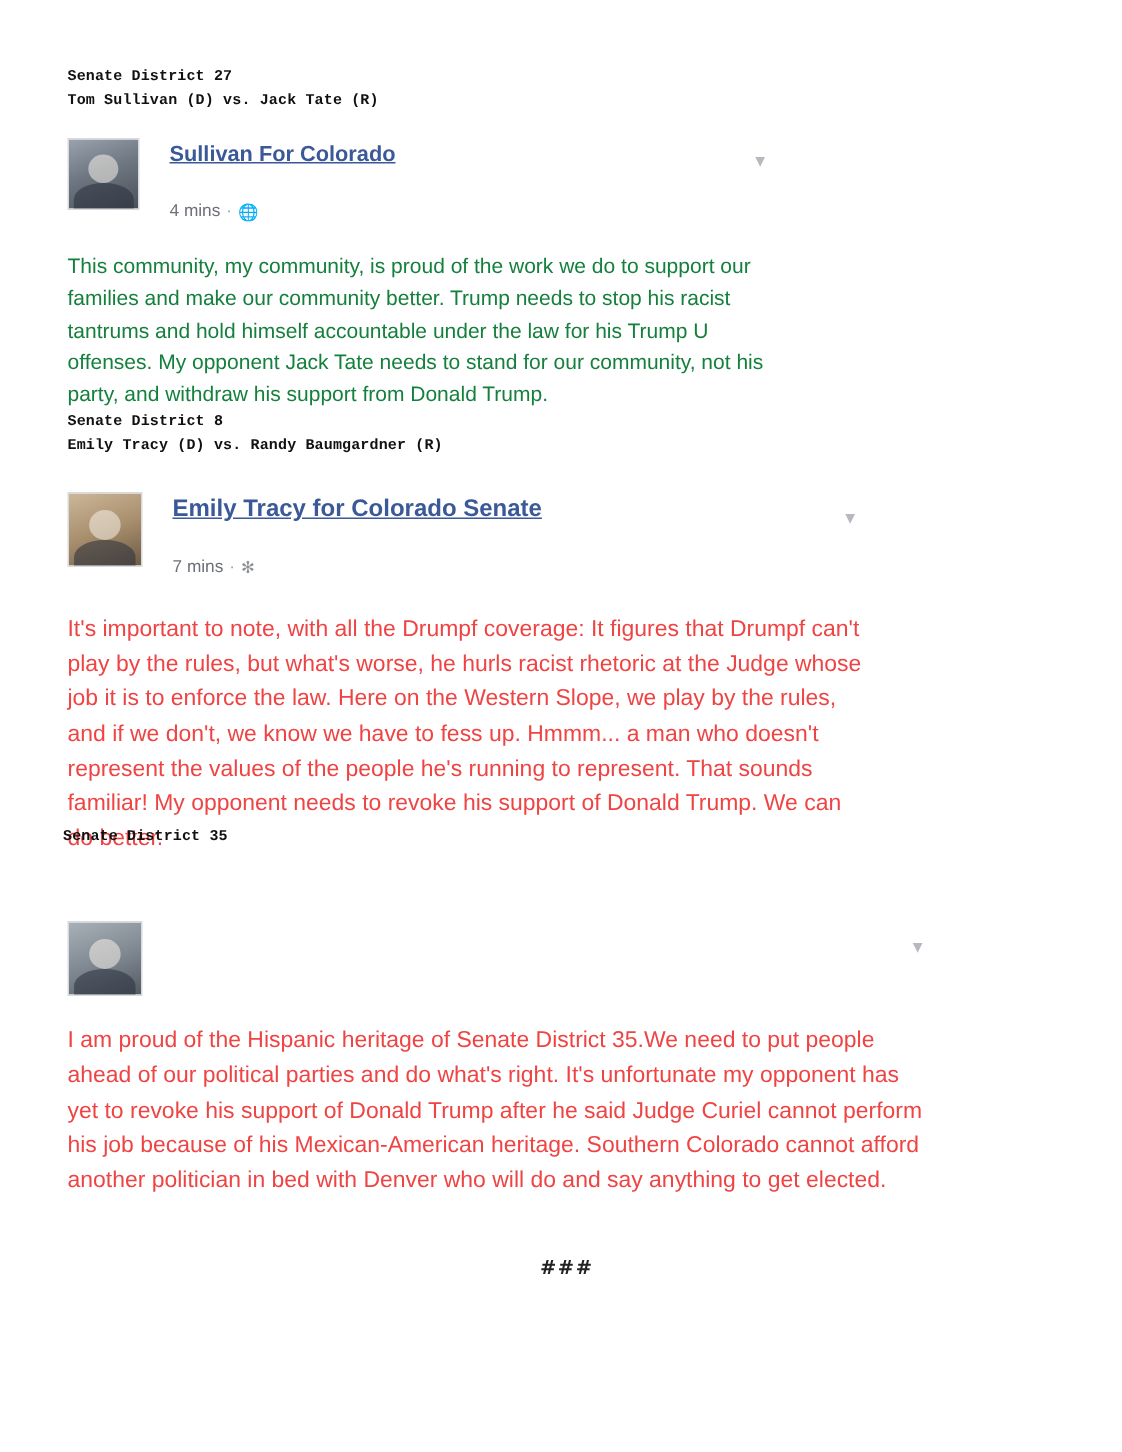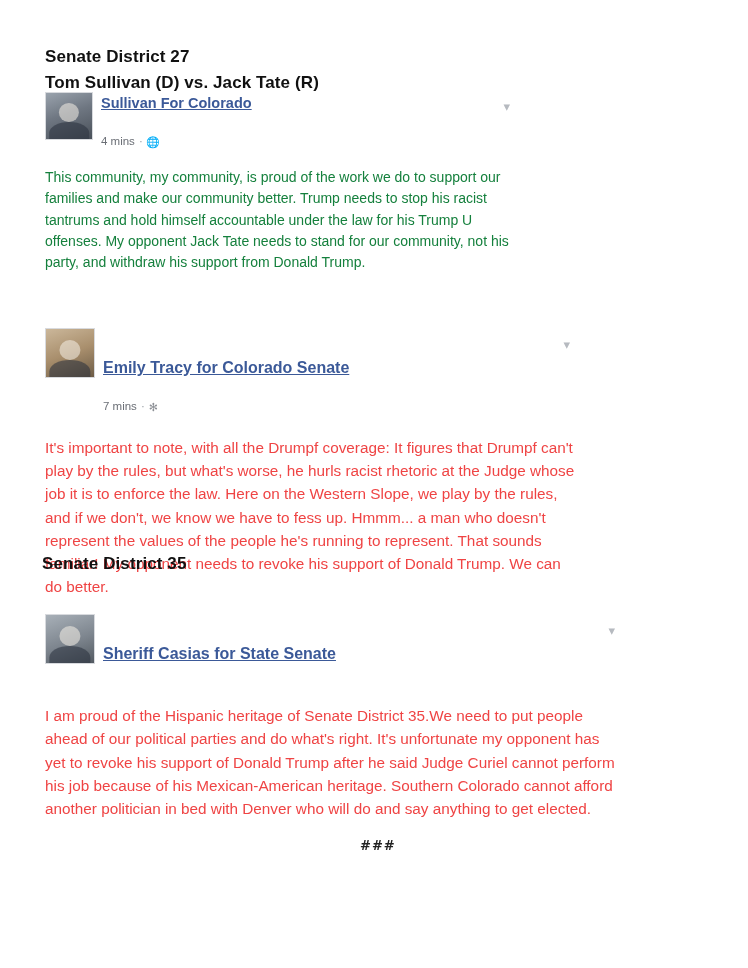--- a/index.html
+++ b/index.html
@@ -18,22 +18,22 @@
   .page {
     position: relative;
     width: 748px;
     height: 968px;
     padding: 0;
     box-sizing: border-box;
   }
 
   
   .race-head {
-    font-family: Liberation Sans, sans-serif;
-    font-size: 17px;
+    font-family: Liberation Mono, monospace;
+    font-size: 10px;
     font-weight: 700;
     color: #111;
     line-height: 1.55;
     letter-spacing: 0.1px;
   }
   .race-head .line2 { display: block; }
 
   
   .post {
     position: relative;
@@ -70,34 +70,33 @@
     position: absolute;
     left: 50%;
     bottom: -12%;
     width: 86%;
     height: 48%;
     transform: translateX(-50%);
     border-radius: 50% 50% 0 0;
     background: rgba(40,48,60,0.55);
   }
   .post-meta {
-    padding-left: 8px;
+    padding-left: 20px;
     padding-top: 2px;
     text-align: center;
   }
   .page-name {
     color: #3b5998;
     font-weight: 700;
     font-size: 14.5px;
     line-height: 1.2;
     display: inline-block;
   }
   .page-name.big {
     font-size: 16px;
-    margin-top: 28px;
   }
   .timestamp {
     margin-top: 23px;
     font-size: 11.5px;
     color: #6b6f76;
     line-height: 1.2;
     display: flex;
     align-items: center;
     gap: 4px;
   }
@@ -166,20 +165,26 @@
             <span class="ts-dot">·</span>
             <span class="globe-icon">🌐</span>
           </div>
         </div>
         <span class="chevron" style="right:135px; top:8px;">▾</span>
       </div>
       <div class="post-body" style="margin-top:18px; width:470px;">This community, my community, is proud of the work we do to support our families and make our community better. Trump needs to stop his racist tantrums and hold himself accountable under the law for his Trump U offenses. My opponent Jack Tate needs to stand for our community, not his party, and withdraw his support from Donald Trump.</div>
     </div>
   </div>
 
+  <div class="blk" style="left:45px; top:274px; width:600px;">
+    <div class="race-head">
+      <span>Senate District 8</span>
+      <span class="line2">Emily Tracy (D) vs. Randy Baumgardner (R)</span>
+    </div>
+  </div>
 
   <div class="blk" style="left:45px; top:328px; width:640px;">
     <div class="post">
       <div class="post-head">
         <div class="avatar a2" style="width:50px;height:50px;flex:0 0 50px;">
           <span class="head-shape"></span>
           <span class="body-shape"></span>
         </div>
         <div class="post-meta">
           <a class="page-name big" href="#">Emily Tracy for Colorado Senate</a>
@@ -201,26 +206,20 @@
     </div>
   </div>
 
   <div class="blk" style="left:45px; top:614px; width:640px;">
     <div class="post">
       <div class="post-head">
         <div class="avatar a3" style="width:50px;height:50px;flex:0 0 50px;">
           <span class="head-shape"></span>
           <span class="body-shape"></span>
         </div>
-        <div class="post-meta">
-          <a class="page-name big" href="#">Sheriff Casias for State Senate</a>
-          <div class="timestamp">
-            <span></span>
-          </div>
-        </div>
         <span class="chevron" style="right:70px; top:10px;">▾</span>
       </div>
       <div class="post-body lg gray" style="margin-top:18px; width:570px;">I am proud of the Hispanic heritage of Senate District 35.We need to put people ahead of our political parties and do what's right. It's unfortunate my opponent has yet to revoke his support of Donald Trump after he said Judge Curiel cannot perform his job because of his Mexican-American heritage. Southern Colorado cannot afford another politician in bed with Denver who will do and say anything to get elected.</div>
     </div>
   </div>
 
   <div class="end-mark" style="left:360px; top:838px;">###</div>
 
 </div>
 

